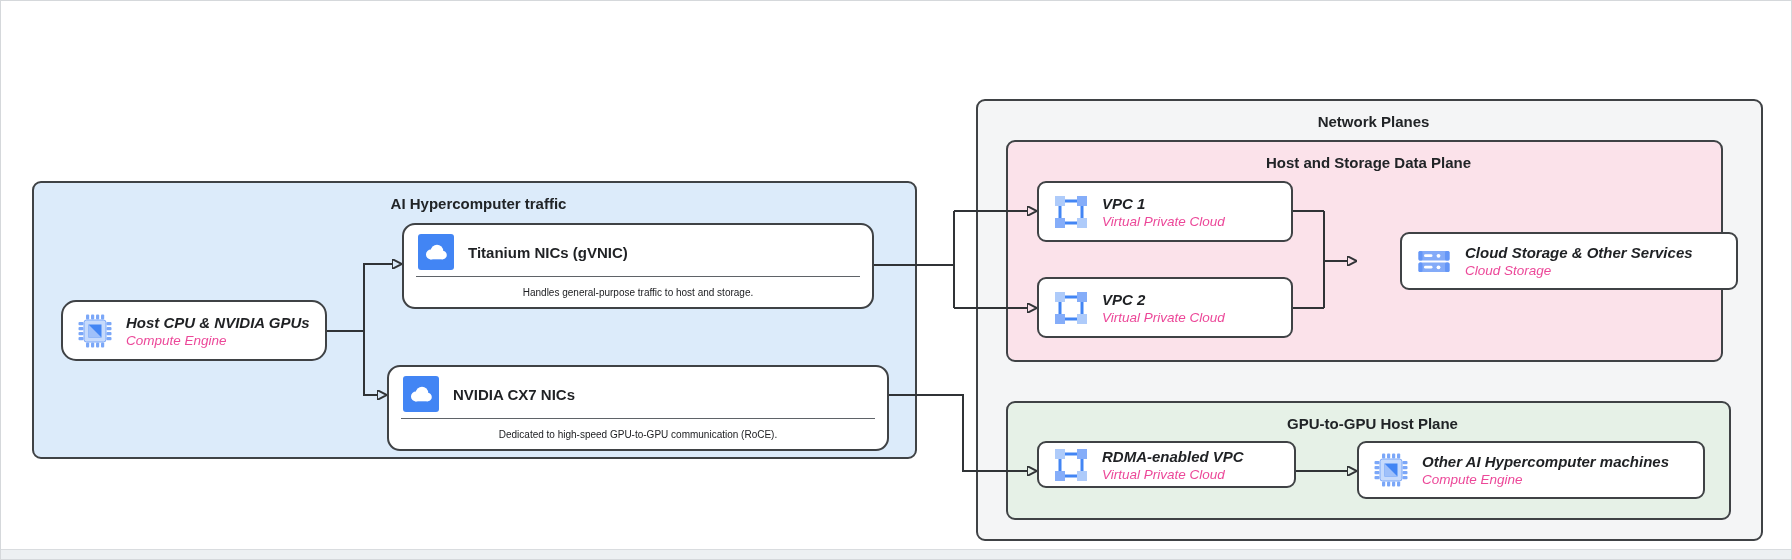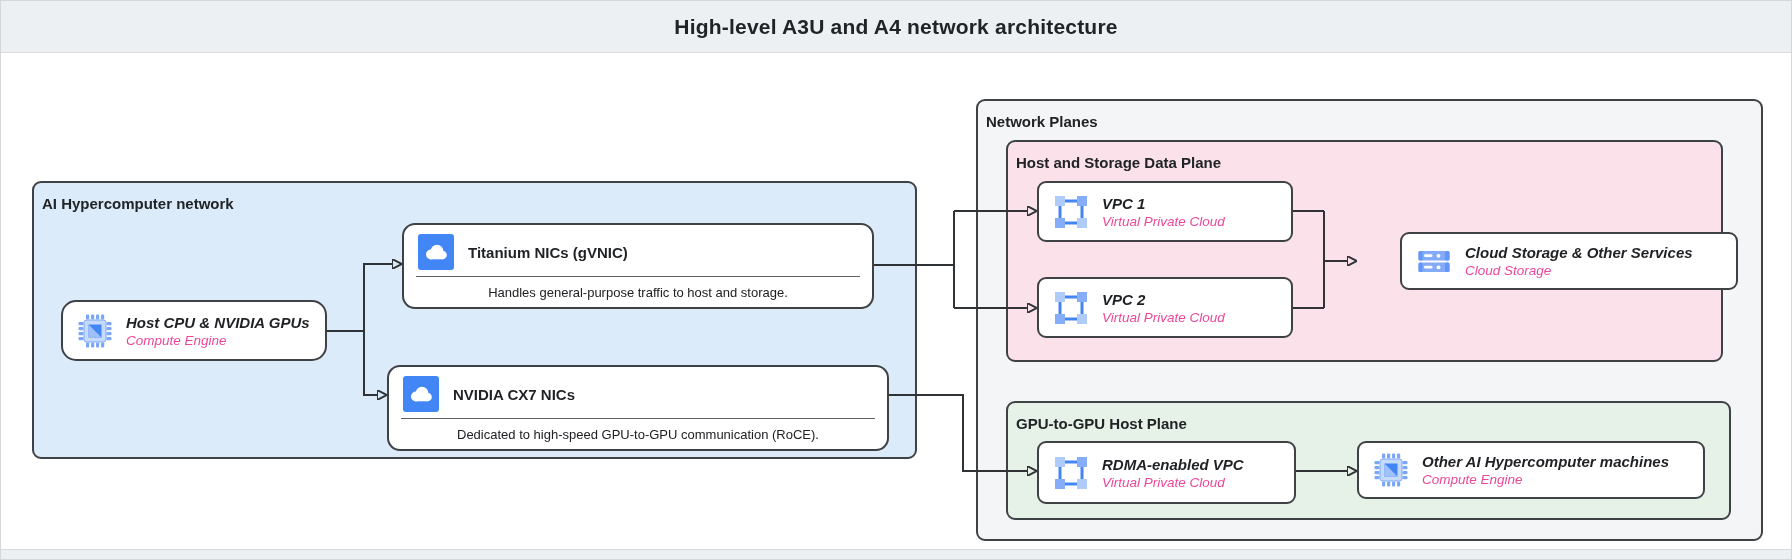--- a/index.html
+++ b/index.html
@@ -7,48 +7,48 @@
   .canvas { position:relative; width:1792px; height:560px; background:#ffffff;
             border:1px solid #d5d8db; overflow:hidden; }
 
   .header { position:absolute; left:0; top:0; right:0; height:52px; background:#edf0f2;
             border-bottom:1px solid #d9dcdf; display:flex; align-items:center; justify-content:center; }
   .header-title { font-size:21px; font-weight:700; color:#212427; letter-spacing:.2px; }
   .footer-strip { position:absolute; left:0; right:0; bottom:0; height:10px; background:#edf0f2;
                   border-top:1px solid #d9dcdf; }
 
   .group { position:absolute; border:2px solid #3f4245; border-radius:9px; }
-  .group-label { position:absolute; top:12px; left:8px; right:0; 
+  .group-label { position:absolute; top:12px; left:8px; right:0; text-align:center;
                  font-size:15px; font-weight:700; color:#212427; }
   #box-machines        { left:31px;   top:180px; width:885px; height:278px; background:#dcebfa; }
   #box-network-planes  { left:975px;  top:98px;  width:787px; height:442px; background:#f4f5f6; }
   #box-host-storage    { left:1005px; top:139px; width:717px; height:222px; background:#fbe2ea; }
   #box-gpu-plane       { left:1005px; top:400px; width:725px; height:119px; background:#e6f1e7; }
 
   .node { position:absolute; background:#fff; border:2px solid #3f4245; border-radius:9px;
           display:flex; align-items:center; padding:0 14px; gap:13px; }
   .node .texts { display:flex; flex-direction:column; gap:2px;font-style:italic; }
   .node-title { font-size:15px; font-weight:700; color:#1f2124; white-space:nowrap; }
   .node-sub   { font-size:13.5px; color:#ec4899; white-space:nowrap; }
 
   #node-host-cpu      { left:60px;   top:299px; width:266px; height:61px;border-radius:15px; }
   #node-vpc1          { left:1036px; top:180px; width:256px; height:61px; }
   #node-vpc2          { left:1036px; top:276px; width:256px; height:61px; }
   #node-cloud-storage { left:1356px; top:231px; width:338px; height:58px;margin-left:43px; }
-  #node-rdma          { left:1036px; top:440px; width:259px; height:63px; }
+  #node-rdma          { left:1036px; top:440px; width:259px; height:47px; }
   #node-other         { left:1356px; top:440px; width:348px; height:58px; }
 
   .nic-node { position:absolute; background:#fff; border:2px solid #3f4245; border-radius:13px;
               display:flex; flex-direction:column; }
   #node-titanium { left:401px; top:222px; width:472px; height:86px; }
   #node-cx7      { left:386px; top:352px; width:502px; height:86px;margin-top:12px; }
   .nic-head { display:flex; align-items:center; gap:14px; padding:9px 14px 6px; }
   .nic-divider { border-top:1.5px solid #5f6368; margin:0 12px; }
   .nic-desc { flex:1; display:flex; align-items:center; justify-content:center;
-              font-size:13px; color:#202124; }
+              font-size:10px; color:#202124; }
 
   .icon { flex:0 0 auto; display:block; }
   #connector-layer { position:absolute; left:0; top:0; width:1792px; height:560px; pointer-events:none; }
   #connector-layer path { stroke:#303336; stroke-width:2; fill:none; }
 </style>
 </head>
 <body>
 
 <svg width="0" height="0" style="position:absolute">
   <defs>
@@ -101,26 +101,23 @@
       <rect x="2.5" y="19.5" width="4" height="9.5" rx="1.5" fill="#6496f7"></rect>
       <rect x="29" y="19.5" width="4.5" height="9.5" rx="1.5" fill="#6496f7"></rect>
       <rect x="8" y="22.8" width="8.5" height="2.8" rx="1.4" fill="#ffffff"></rect>
       <circle cx="22.5" cy="24.3" r="1.9" fill="#ffffff"></circle>
     </g>
   </defs>
 </svg>
 
 <div class="canvas">
 
-  <div class="header">
-    <div class="header-title">High-level A3U and A4 network architecture</div>
-  </div>
 
   <div class="group" id="box-machines">
-    <div class="group-label">AI Hypercomputer network</div>
+    <div class="group-label">AI Hypercomputer traffic</div>
   </div>
 
   <div class="group" id="box-network-planes">
     <div class="group-label">Network Planes</div>
   </div>
 
   <div class="group" id="box-host-storage">
     <div class="group-label">Host and Storage Data Plane</div>
   </div>
 

